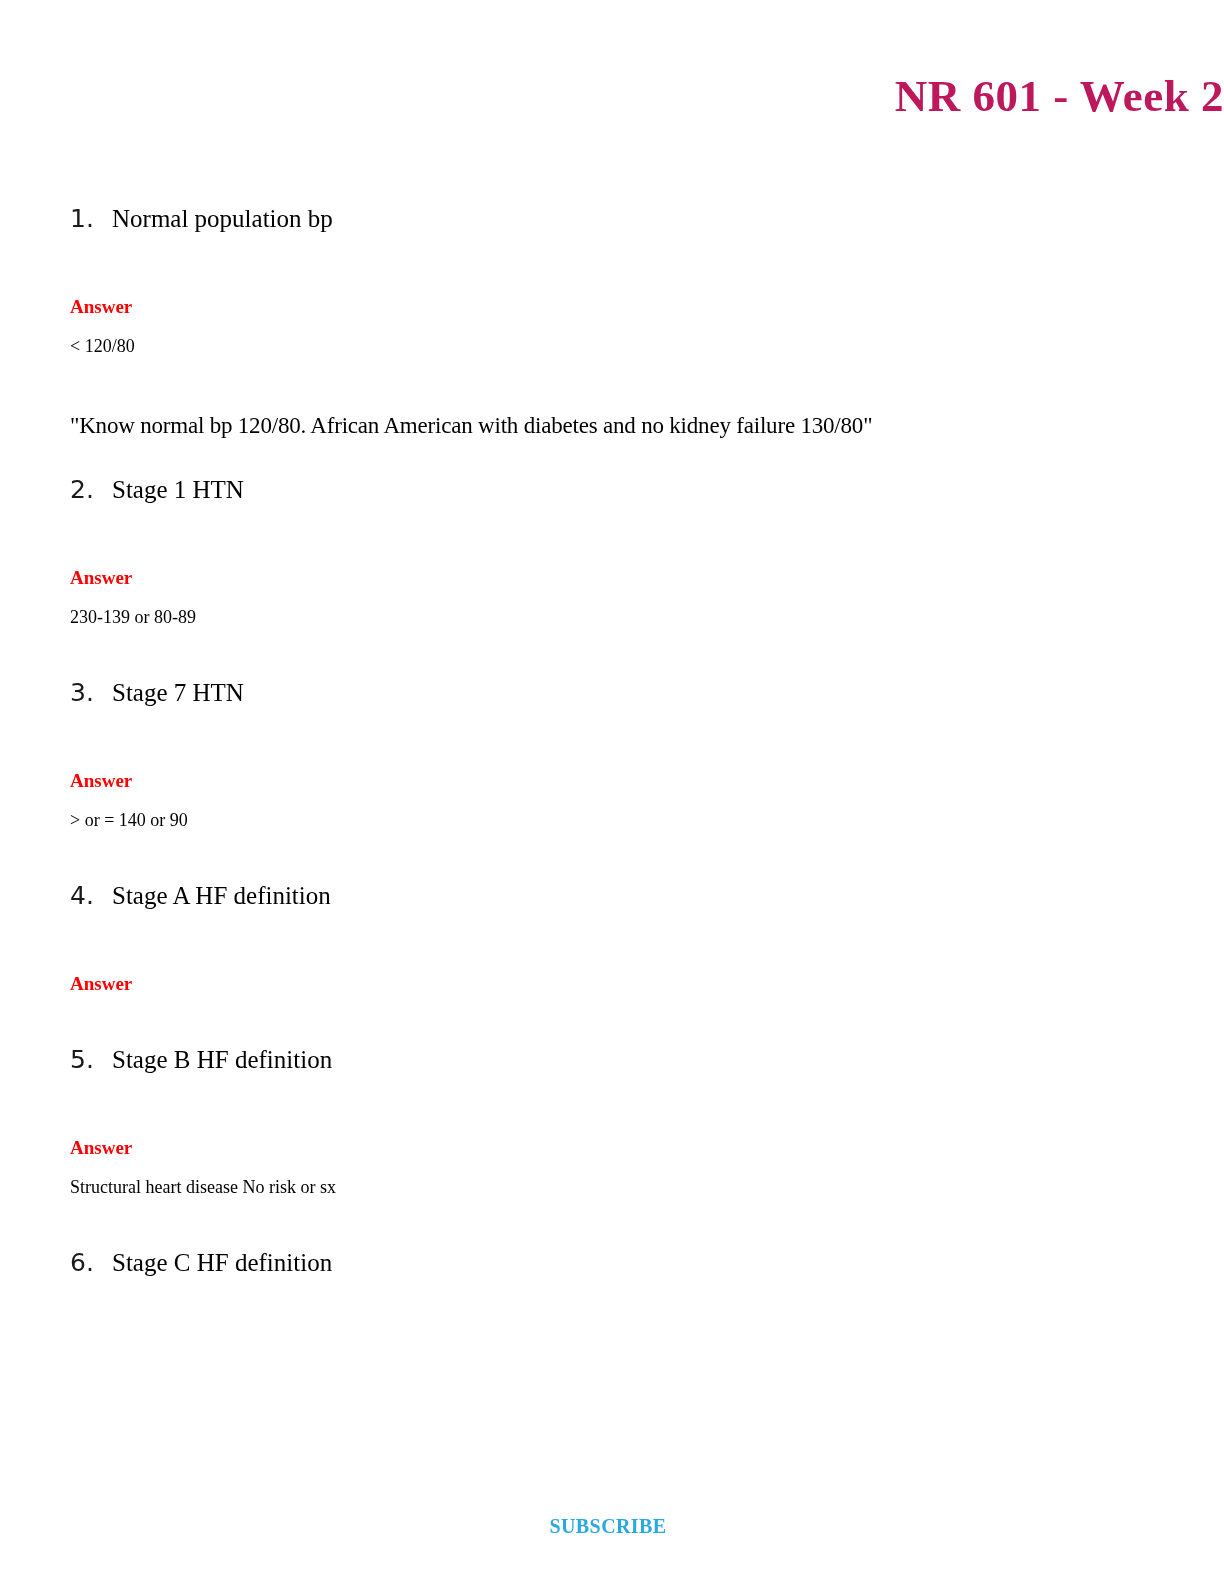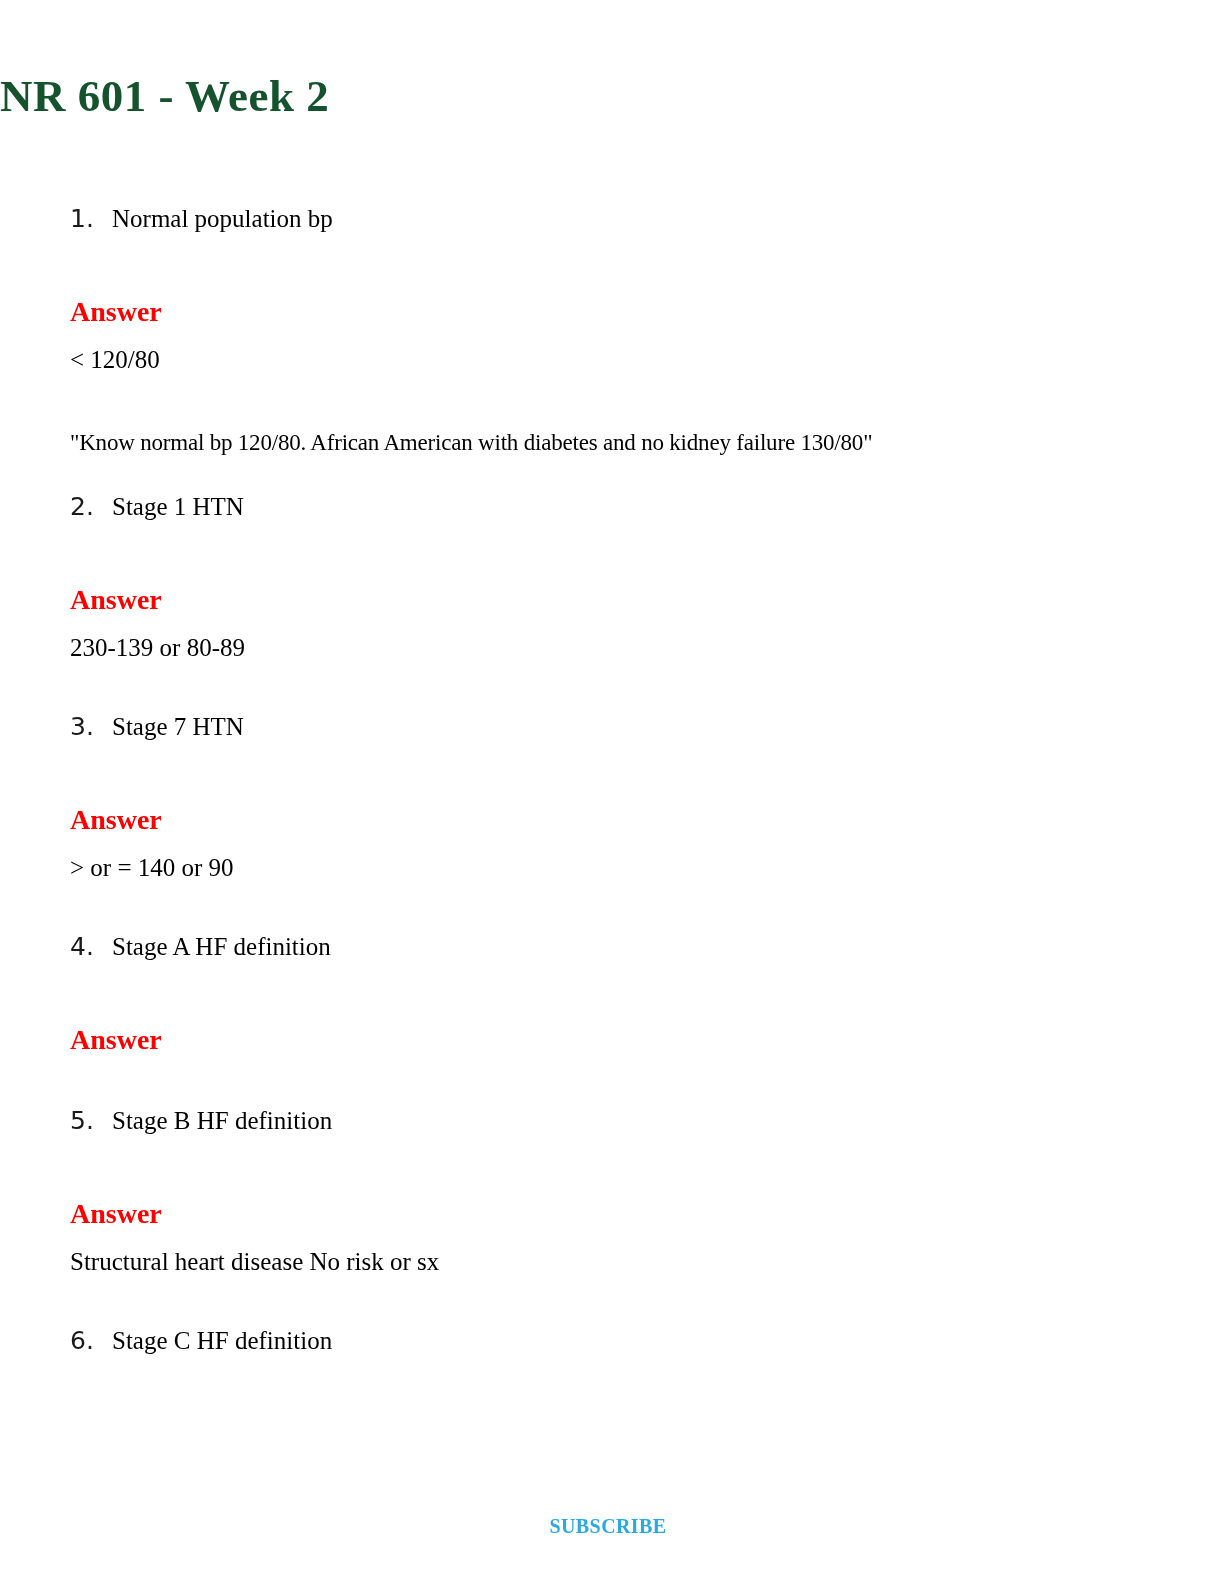--- a/index.html
+++ b/index.html
@@ -16,22 +16,22 @@
     overflow: hidden;
   }
   .page {
     position: relative;
     width: 1224px;
     height: 1584px;
     box-sizing: border-box;
     padding: 0;
   }
   .doc-title {
-    text-align: left;
-    color: #14532d;
+    text-align: right;
+    color: #be185d;
     font-family: "Liberation Serif", serif;
     font-weight: bold;
     font-size: 45px;
     letter-spacing: 0.5px;
     margin: 0;
     padding-top: 70px;
   }
   .content {
     margin-top: 82px;
     padding-left: 70px;
@@ -56,27 +56,27 @@
     color: #1a1a1a;
   }
   .q-text {
     font-family: "Liberation Serif", serif;
     font-size: 25px;
     color: #000;
   }
   .answer-label {
     color: #ff0000;
     font-weight: bold;
-    font-size: 28px;
+    font-size: 19px;
     margin-top: 62px;
     margin-bottom: 18px;
     font-family: "Liberation Serif", serif;
   }
   .answer-text {
-    font-size: 25px;
+    font-size: 18px;
     font-family: "Liberation Serif", serif;
     color: #000;
     margin-bottom: 0;
   }
   .note {
     font-size: 23px;
     font-family: "Liberation Serif", serif;
     color: #000;
     margin-top: 56px;
     margin-bottom: 36px;

